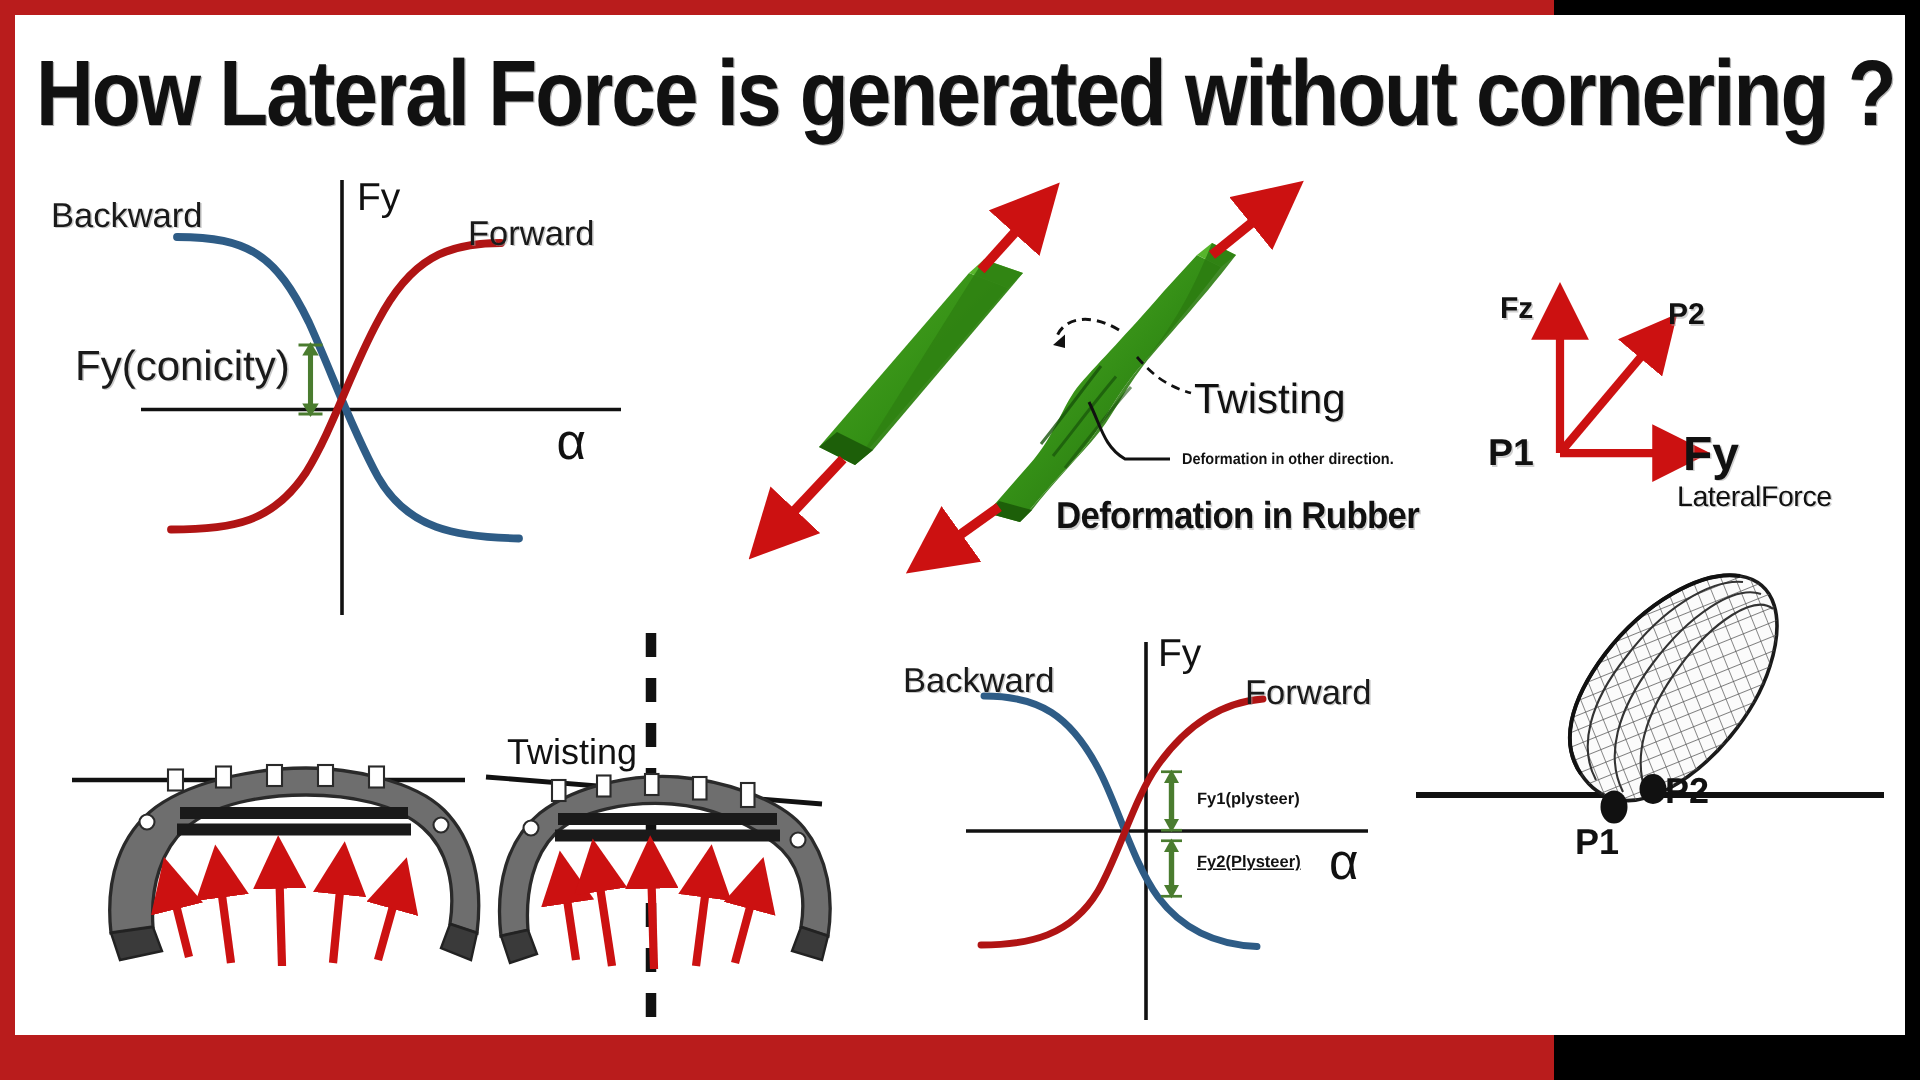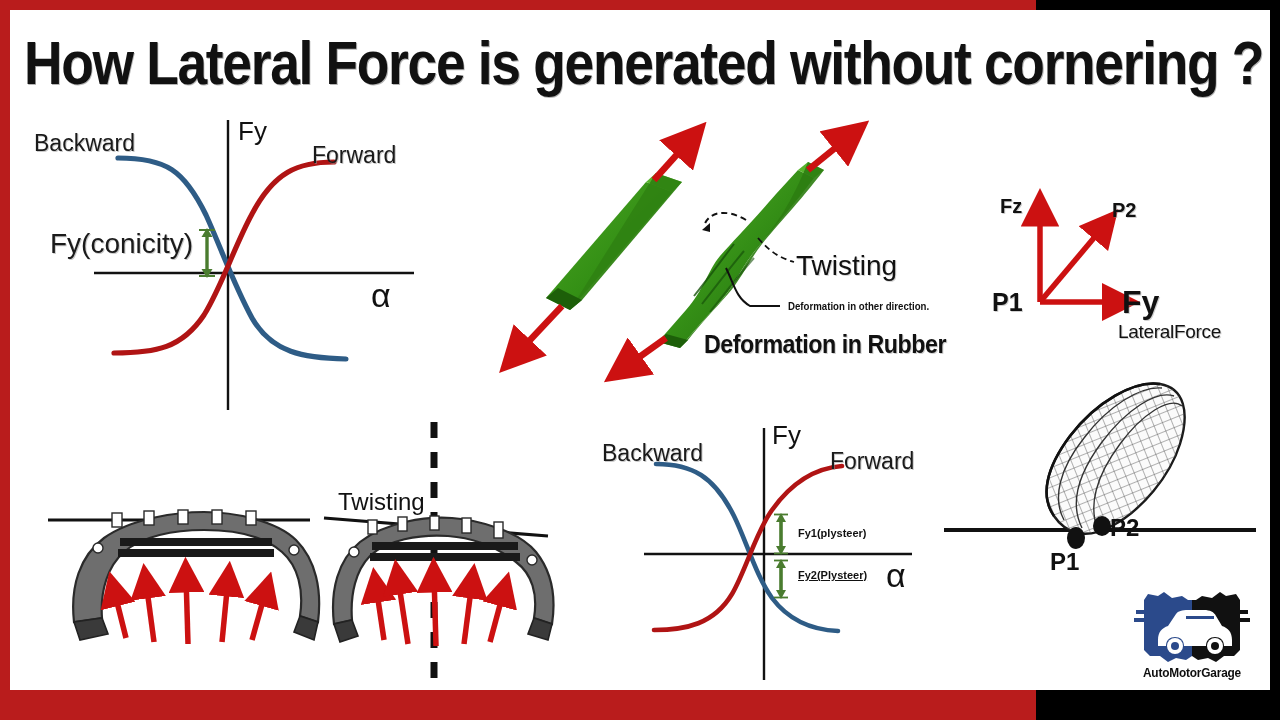--- a/index.html
+++ b/index.html
@@ -358,41 +358,15 @@
           <path d="M118,148 C104,128 110,100 134,68 C160,34 198,12 224,16" fill="none" stroke="#111" stroke-width="2.6"></path>
         </g>
 
         <ellipse cx="140" cy="170" rx="9" ry="11" fill="#111"></ellipse>
         <ellipse cx="166" cy="158" rx="9" ry="10" fill="#111"></ellipse>
       </svg>
       <span class="lbl pt-lbl" style="left:174px; top:148px; font-size:24px;">P2</span>
       <span class="lbl pt-lbl" style="left:114px; top:182px; font-size:24px;">P1</span>
     </div>
 
-    <div id="logo">
-      <svg width="128" height="80" viewBox="0 0 128 80">
-
-        <path d="M16,14 L20,8 L30,10 L36,6 L44,12 L54,10 L60,14 L64,14
-                 L64,70 L58,74 L48,72 L40,76 L32,70 L22,70 L16,64 Z" fill="#2b4a8b"></path>
-
-        <path d="M112,14 L108,8 L98,10 L92,6 L84,12 L74,10 L68,14 L64,14
-                 L64,70 L70,74 L80,72 L88,76 L96,70 L106,70 L112,64 Z" fill="#111111"></path>
-
-        <rect x="8" y="24" width="30" height="4" fill="#2b4a8b"></rect>
-        <rect x="6" y="32" width="34" height="4" fill="#2b4a8b"></rect>
-        <rect x="90" y="24" width="30" height="4" fill="#111111"></rect>
-        <rect x="88" y="32" width="34" height="4" fill="#111111"></rect>
-
-        <path d="M30,54 C30,46 34,42 40,40 L48,28 C50,25 54,24 60,24
-                 L76,24 C82,24 86,26 88,30 L94,40 C100,42 104,46 104,54
-                 L104,60 L96,60 C96,54 92,51 87,51 C82,51 78,54 78,60
-                 L56,60 C56,54 52,51 47,51 C42,51 38,54 38,60 L30,60 Z" fill="#ffffff"></path>
-        <circle cx="47" cy="60" r="8" fill="#ffffff"></circle>
-        <circle cx="47" cy="60" r="4" fill="#2b4a8b"></circle>
-        <circle cx="87" cy="60" r="8" fill="#ffffff"></circle>
-        <circle cx="87" cy="60" r="4" fill="#111111"></circle>
-        <rect x="58" y="30" width="28" height="3" fill="#2b4a8b"></rect>
-      </svg>
-      <div id="logo-text">AutoMotorGarage</div>
-    </div>
 
   </div>
 </div>
 
 </body></html>

